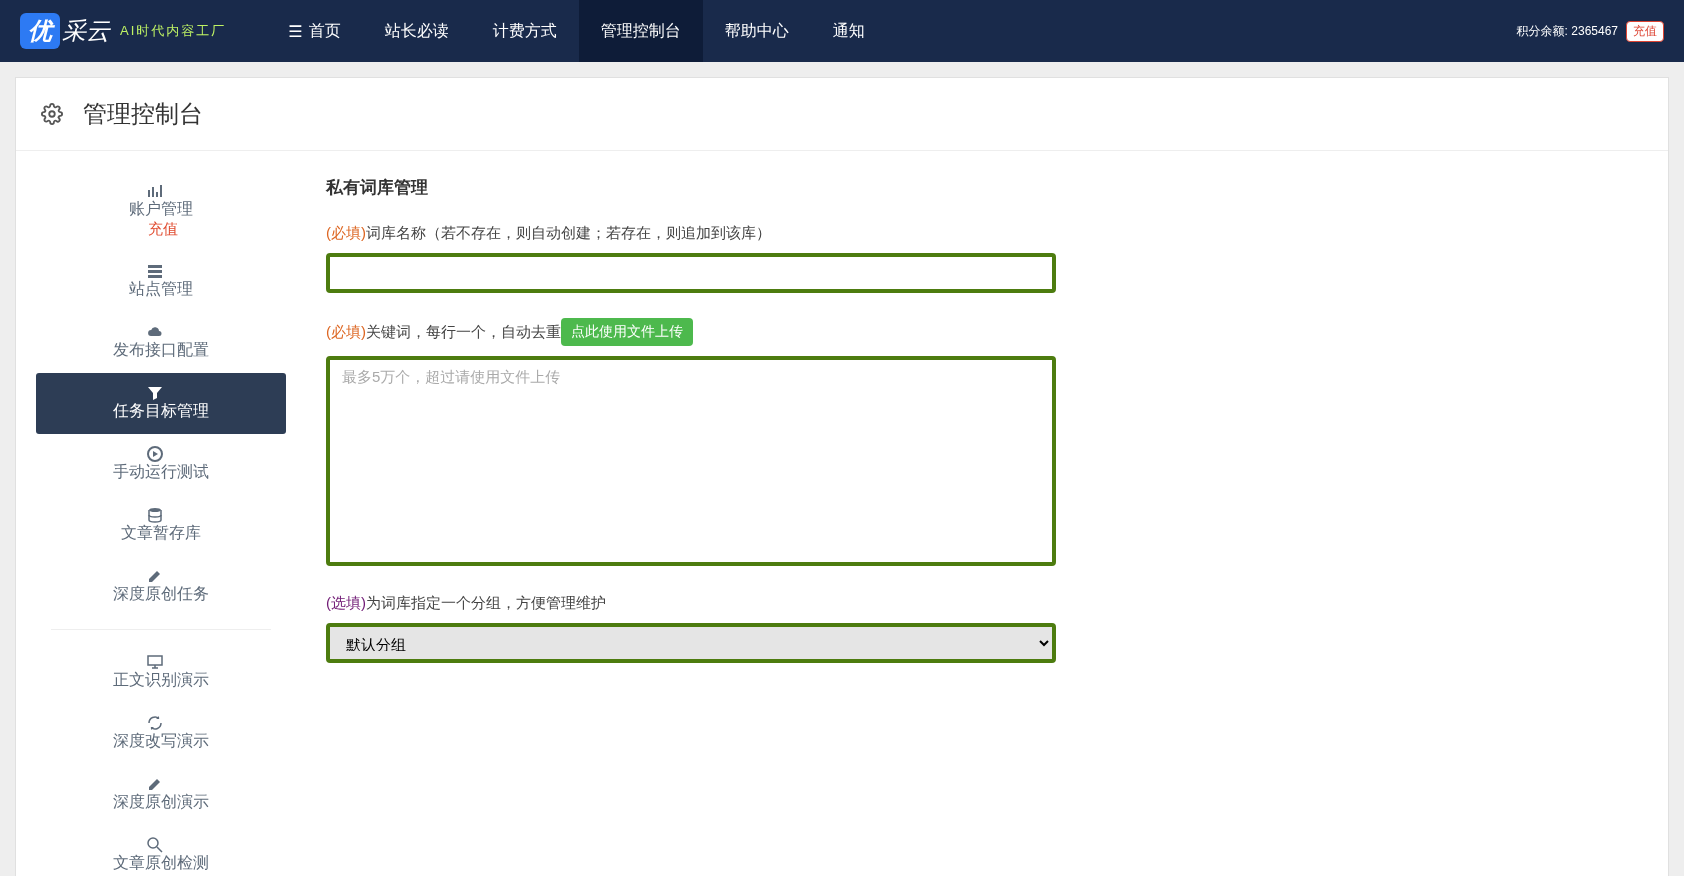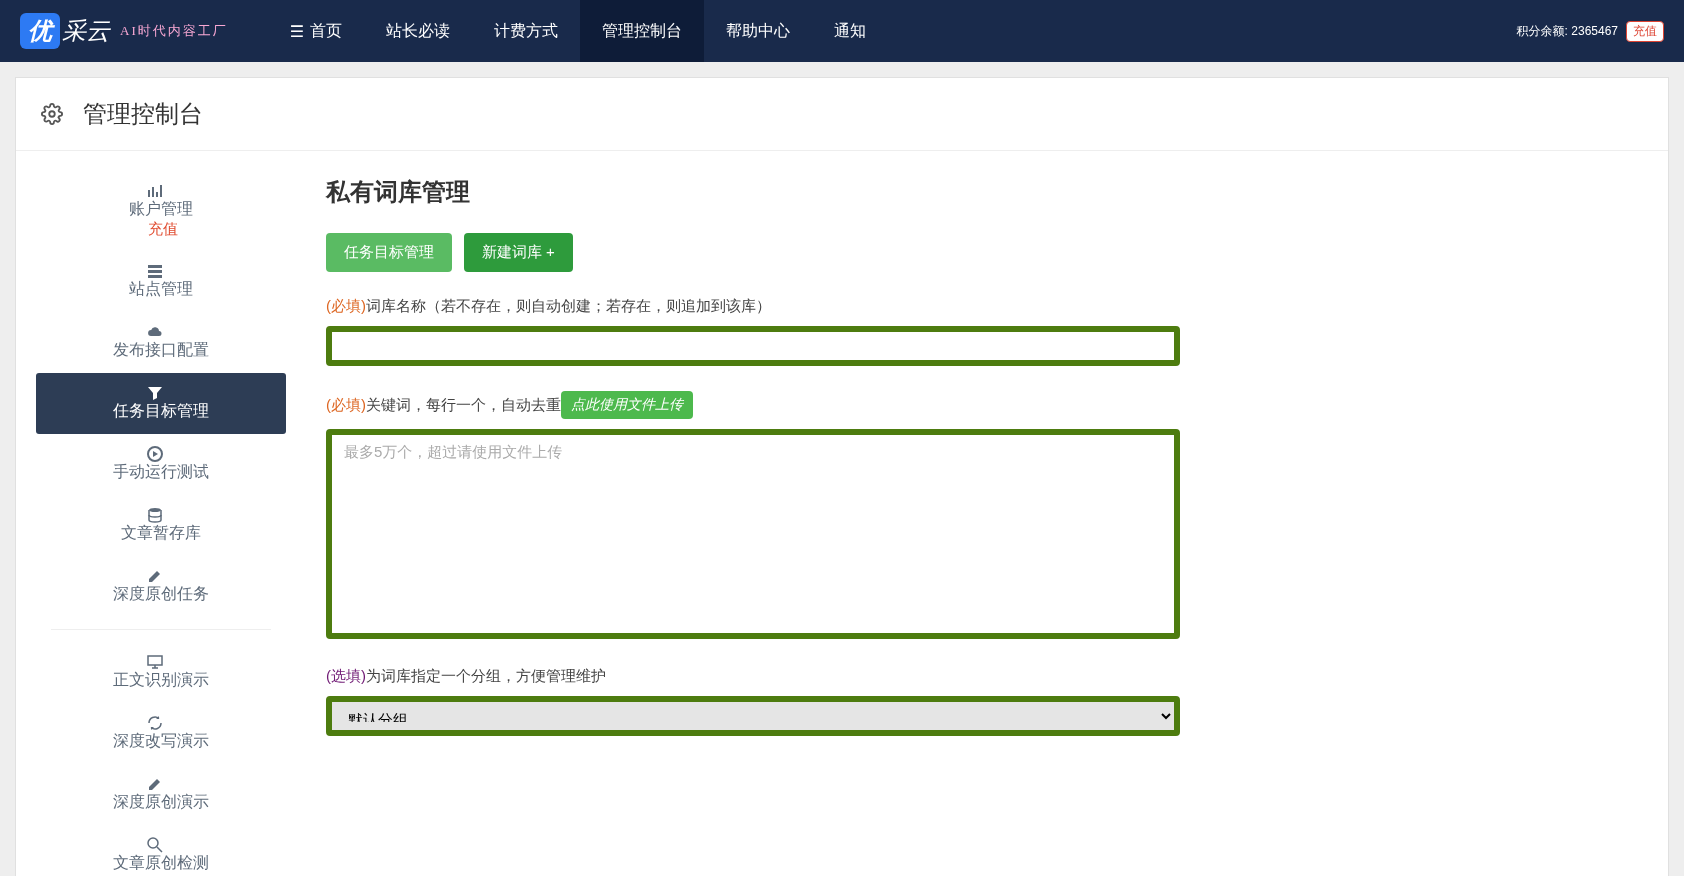--- a/index.html
+++ b/index.html
@@ -3,21 +3,21 @@
 <meta charset="utf-8">
 <style>
 * { box-sizing: border-box; margin: 0; padding: 0; }
 body { font-family: "Microsoft YaHei", Arial, sans-serif; font-size: 14px; background: #eeeeee; color: #333; }
 
 
 .topnav { background: #192a4b; height: 62px; display: flex; align-items: center; color: #fff; padding: 0 20px; }
 .logo-box { display: flex; align-items: center; }
 .logo-badge { background: #2d7af3; color: #fff; font-weight: bold; font-size: 24px; border-radius: 6px; padding: 2px 8px; margin-right: 2px; font-style: italic; }
 .logo-text { font-size: 24px; color: #fff; font-style: italic; margin-right: 10px; }
-.logo-sub { color: #f9a8d4; font-size: 13px; letter-spacing: 2px; font-family: Liberation Serif, serif; }
+.logo-sub { color: #bef264; font-size: 13px; letter-spacing: 2px; }
 .nav-links { display: flex; margin-left: 40px; height: 62px; }
 .nav-link { display: flex; align-items: center; padding: 0 22px; color: #fff; font-size: 16px; cursor: pointer; height: 62px; }
 .nav-link.active { background: #0e1c38; }
 .nav-link .icon { margin-right: 6px; }
 .spacer { flex: 1; }
 .credits { color: #fff; font-size: 12px; margin-right: 8px; }
 .recharge-badge { background: #fff; color: #d43; border: 1px solid #d43; border-radius: 4px; padding: 1px 6px; font-size: 12px; cursor: pointer; }
 
 
 .panel-wrap { padding: 15px; }
@@ -32,31 +32,31 @@
 .sidebar { width: 270px; padding: 20px 0 20px 20px; }
 .side-item { display: flex; align-items: center; padding: 12px 15px; color: #5e6b7a; cursor: pointer; border-radius: 3px; flex-direction: column; }
 .side-item.active { background: #2d3d55; color: #fff; }
 .side-item .icon { width: 18px; margin-right: 12px; display: inline-flex; justify-content: center; }
 .side-item .label { font-size: 16px; }
 .side-item .tag { color: #e04b2f; margin-left: 4px; font-size: 15px; }
 .side-divider { border-top: 1px solid #eee; margin: 12px 15px; }
 
 
 .main { flex: 1; padding: 25px 40px; }
-.main-title { font-size: 24px; margin-bottom: 25px; color: #333; }
+.main-title { font-size: 17px; margin-bottom: 25px; color: #333; }
 .btn-row { margin-bottom: 25px; }
 .btn { display: inline-block; padding: 10px 18px; border-radius: 4px; color: #fff; cursor: pointer; font-size: 15px; margin-right: 8px; border: none; }
 .btn-green1 { background: #5abb63; }
 .btn-green2 { background: #2e9b3c; }
-.btn-small-green { background: #4db94d; padding: 5px 10px; border-radius: 4px; color: #fff; font-size: 14px; cursor: pointer; border: none; display: inline-block; font-style: italic; }
+.btn-small-green { background: #4db94d; padding: 5px 10px; border-radius: 4px; color: #fff; font-size: 14px; cursor: pointer; border: none; display: inline-block; }
 
 .form-label { color: #444; font-size: 15px; margin-bottom: 10px; }
 .required { color: #d62; }
 .optional { color: #701a75; }
-.text-input, .textarea, .select { width: 854px; border: 6px solid #4d7c0f; border-radius: 4px; padding: 8px 12px; font-size: 15px; font-family: inherit; }
+.text-input, .textarea, .select { width: 730px; border: 4px solid #4d7c0f; border-radius: 4px; padding: 8px 12px; font-size: 15px; font-family: inherit; }
 .text-input { height: 40px; margin-bottom: 25px; }
 .textarea { height: 210px; resize: none; margin-bottom: 25px; }
 .textarea::placeholder { color: #aaa; }
 .select { height: 40px; background: #e5e5e5; }
 .label-row { display: flex; align-items: center; margin-bottom: 10px; }
 
 svg { display: block; }
 .icon svg { width: 16px; height: 16px; fill: currentColor; }
 </style>
 </head>
@@ -220,24 +220,20 @@
                 <path d="M2 8h10M8 3l5 5-5 5" fill="none" stroke="currentColor" stroke-width="1.5"></path>
               </svg>
             </span>
           <span class="label">更多演示功能</span>
         </div>
       </div>
 
       <div class="main">
         <h2 class="main-title">私有词库管理</h2>
 
-        <div class="btn-row">
-          <button class="btn btn-green1">任务目标管理</button>
-          <button class="btn btn-green2">新建词库 +</button>
-        </div>
 
         <div class="form-label">
           <span class="required">(必填)</span><span>词库名称（若不存在，则自动创建；若存在，则追加到该库）</span>
         </div>
         <input type="text" class="text-input" style="">
 
         <div class="label-row">
           <div class="form-label" style="margin-bottom:0">
             <span class="required">(必填)</span><span>关键词，每行一个，自动去重</span>
           </div>

